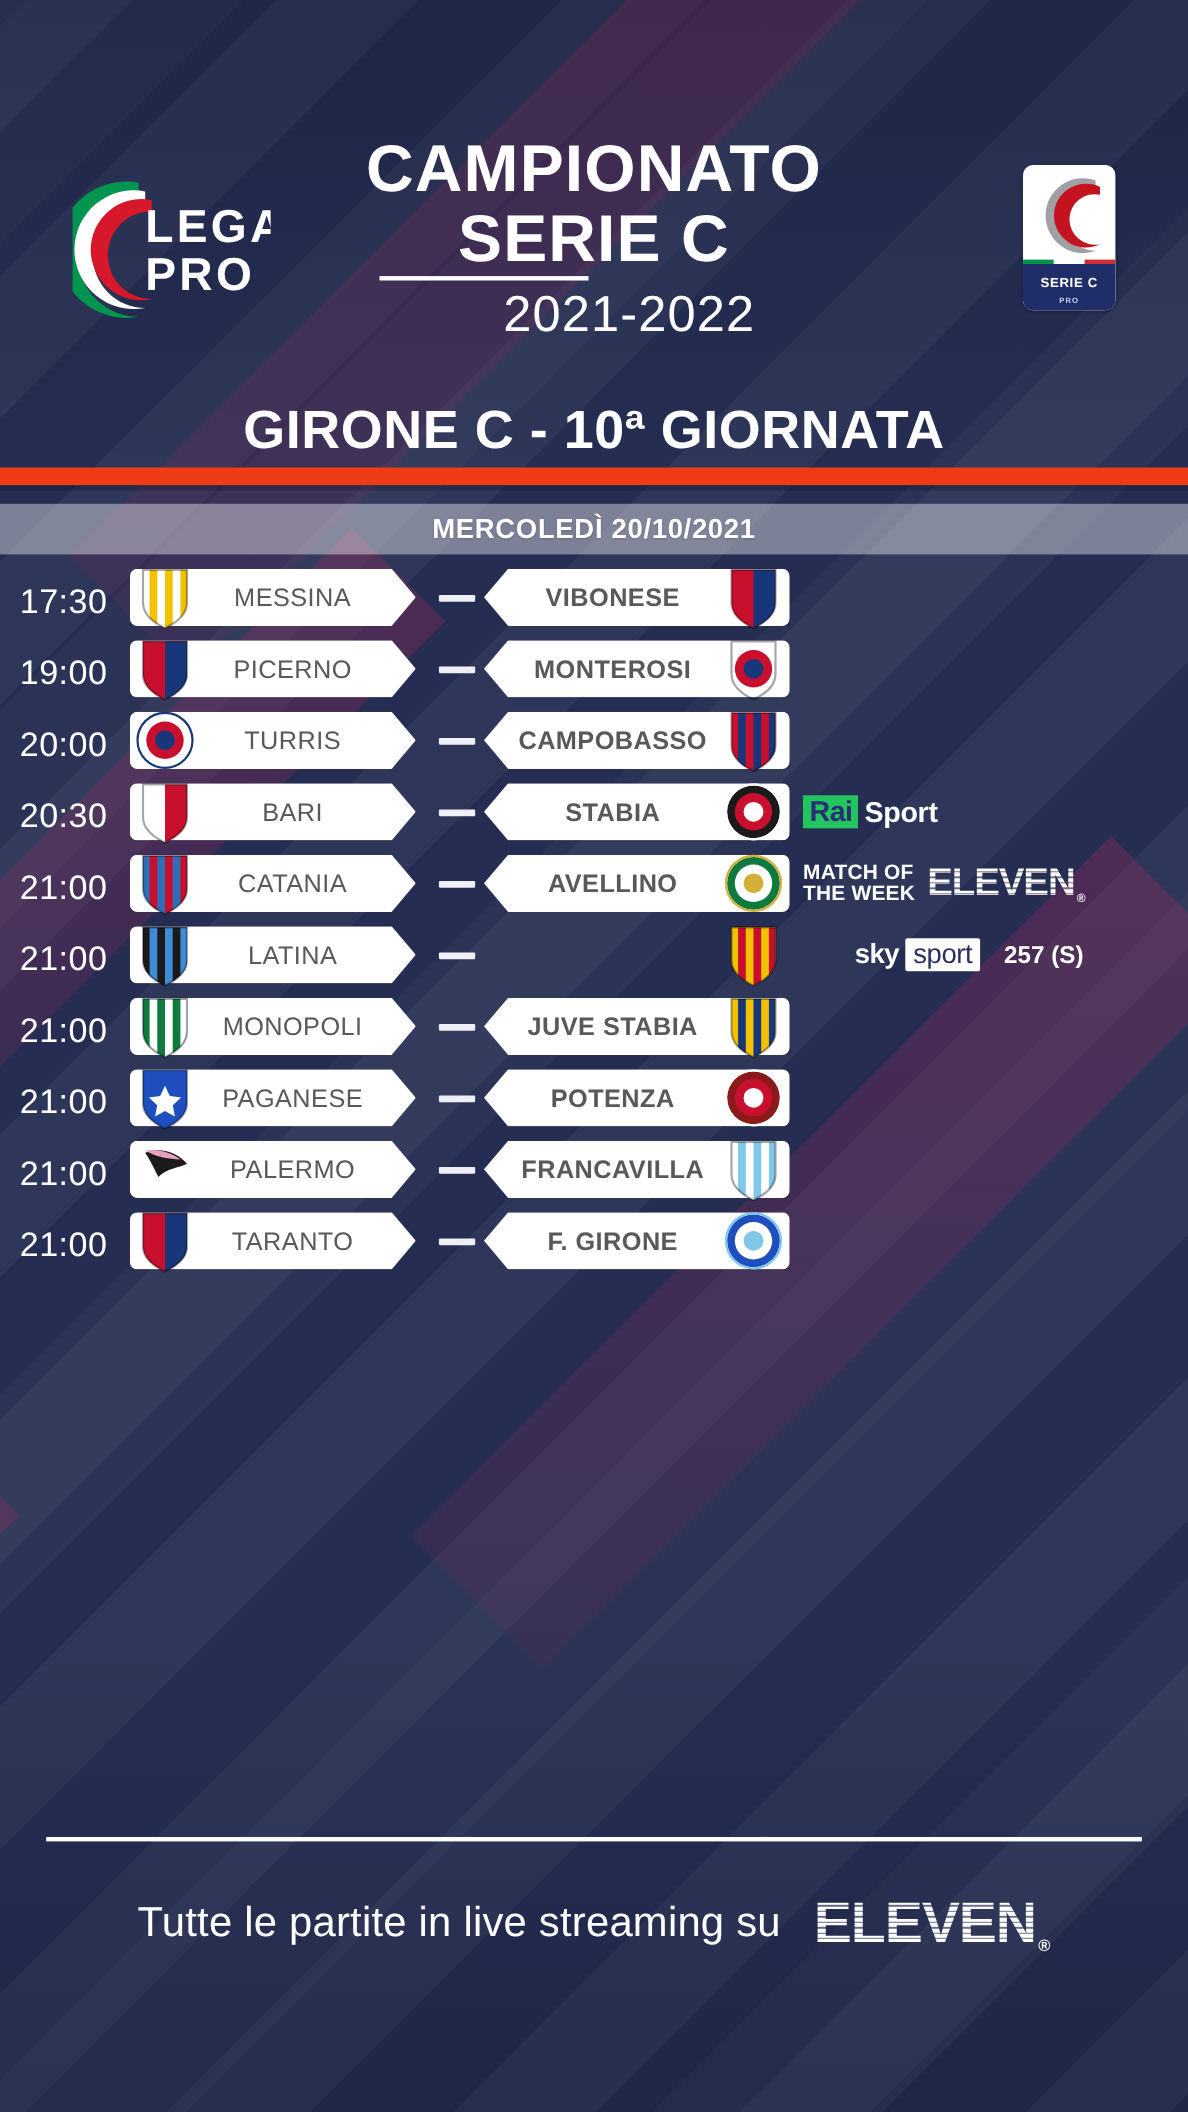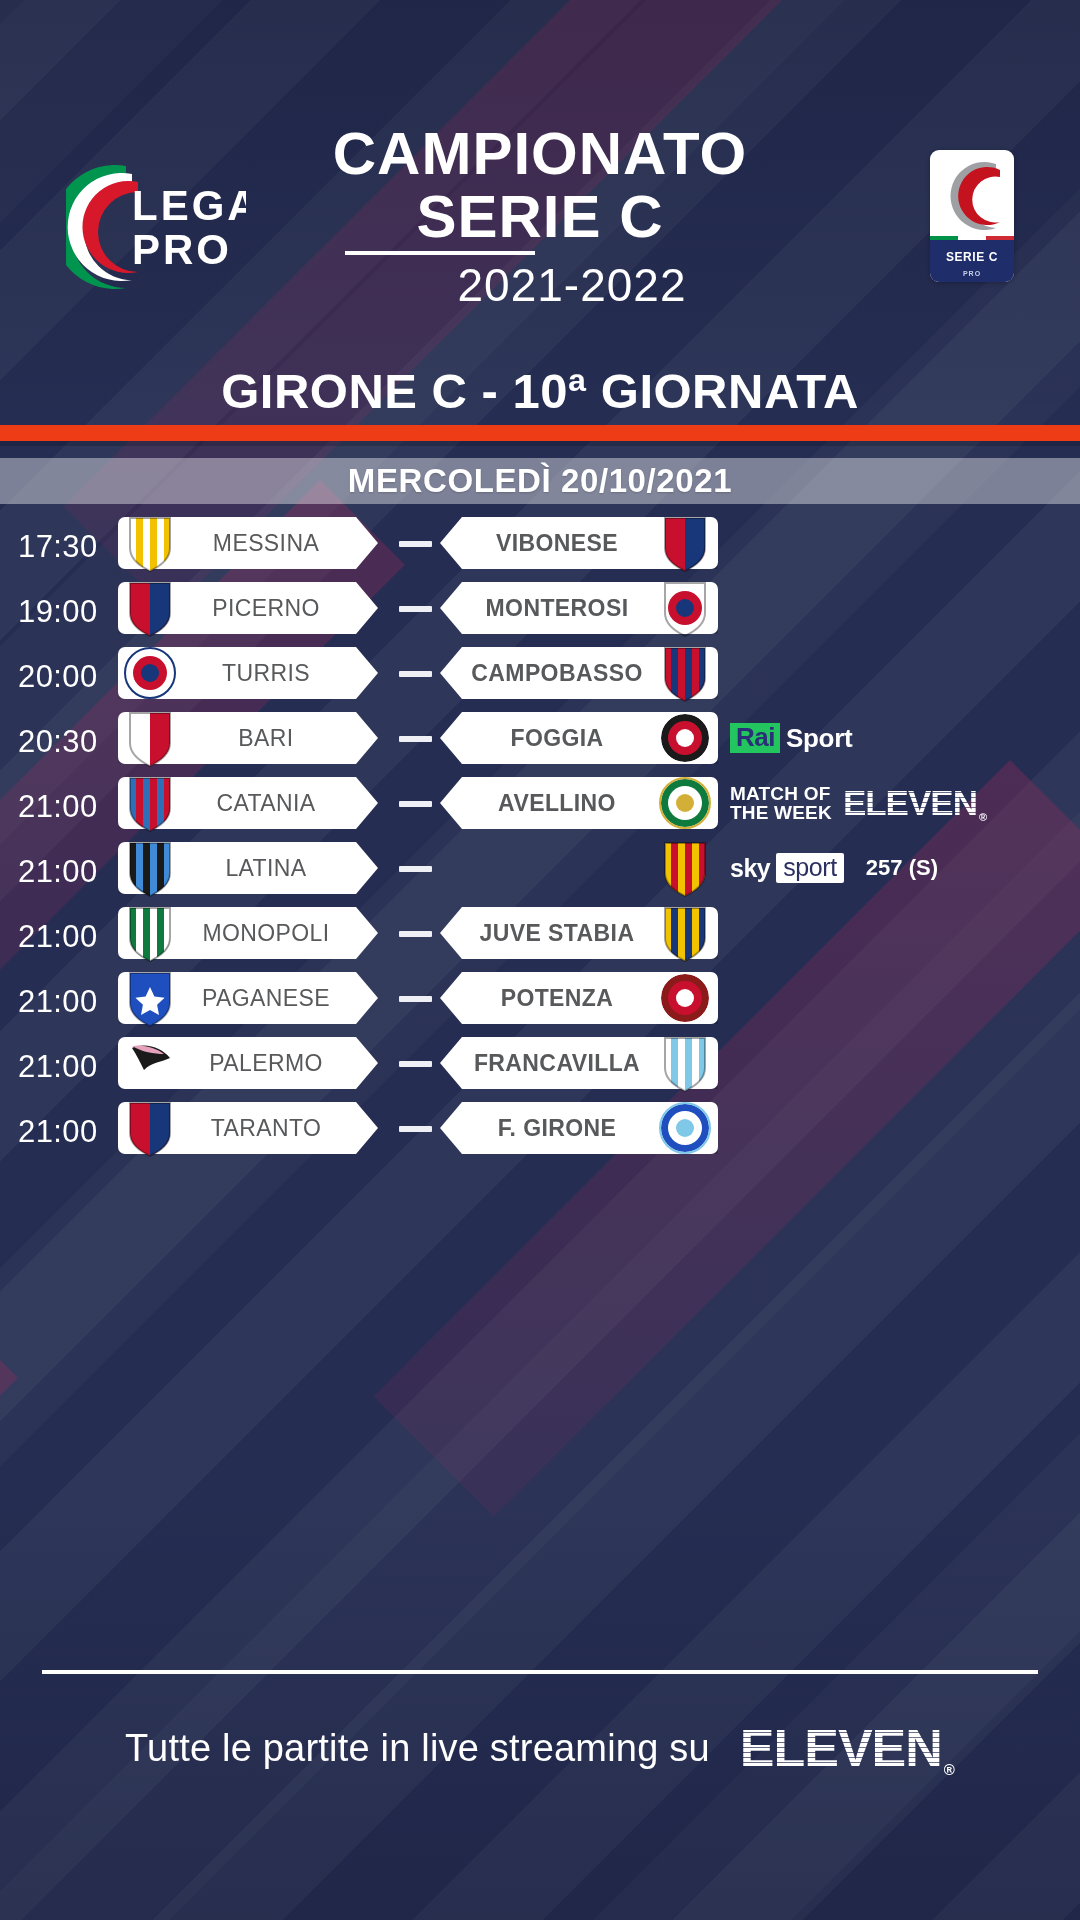--- a/index.html
+++ b/index.html
@@ -81,21 +81,21 @@
   }
   .redbar{position:absolute;left:0;top:425px;width:1080px;height:16px;background:#ee3d16;}
   .redbar-sh{position:absolute;left:0;top:441px;width:1080px;height:5px;background:rgba(0,0,0,.18);}
 
   .datebar{
     position:absolute;left:0;top:458px;width:1080px;height:46px;
     background:rgba(255,255,255,.40);
     display:flex;align-items:center;justify-content:center;
   }
   .datebar span{
-    color:#fff;font-size:33px;font-weight:bold;letter-spacing:.6px;
+    color:#fff;font-size:25px;font-weight:bold;letter-spacing:.6px;
     text-shadow:0 1px 2px rgba(0,0,0,.18);
   }
 
   
   .matches{position:absolute;left:0;top:512px;width:1080px;}
   .row{position:relative;height:65px;}
 
   .time{
     position:absolute;left:18px;top:17px;width:96px;
     color:#fff;font-size:31px;font-weight:300;letter-spacing:.4px;
@@ -154,21 +154,21 @@
     text-align:left;white-space:pre-line;
   }
   .eleven{display:flex;align-items:flex-end;}
   .eleven .ew{
     color:#fff;font-weight:bold;letter-spacing:-1px;
     background:repeating-linear-gradient(180deg,#fff 0 4px,rgba(255,255,255,.30) 4px 5px);
     -webkit-background-clip:text;background-clip:text;-webkit-text-fill-color:transparent;
   }
   .eleven .tm{color:#fff;font-size:11px;font-weight:bold;margin-left:2px;}
 
-  .sky{display:flex;align-items:center;}
+  .sky{display:flex;margin-left:47px;}
   .sky .skyw{color:#fff;font-size:25px;font-weight:bold;letter-spacing:-.5px;}
   .sky .sportbox{
     background:#fff;color:#2b3060;font-size:25px;font-weight:500;
     padding:0 7px 2px;margin-left:6px;line-height:1.12;letter-spacing:-.4px;border-radius:2px;
   }
   .chan{color:#fff;font-size:22px;font-weight:bold;margin-left:11px;}
 
   
   .footer{position:absolute;left:0;top:1670px;width:1080px;}
   .fdiv{position:absolute;left:42px;top:0;width:996px;height:4px;background:#fff;}
@@ -344,21 +344,21 @@
             <path d="M8 6 H48 V36 C48 50 32 57 28 59 C24 57 8 50 8 36 Z"></path>
           </clipPath>
              <g clip-path="url(#cp_bari-crest)">
             <rect x="28" y="0" width="24" height="62" fill="#c8102e"></rect>
           </g>
           <path d="M8 6 H48 V36 C48 50 32 57 28 59 C24 57 8 50 8 36 Z" fill="none" stroke="rgba(0,0,0,.35)" stroke-width="2"></path>
         </svg>
       </div>
     <div class="dash"></div>
     <div class="away">
-      <div class="tn">FOGGIA</div>
+      <div class="tn">STABIA</div>
     </div>
     <div class="crest crest-away">
         <svg viewBox="0 0 56 62">
           <circle cx="28" cy="31" r="24" fill="#1a1a1a"></circle>
              <circle cx="28" cy="31" r="17" fill="#c8102e"></circle>
              <circle cx="28" cy="31" r="9" fill="#ffffff"></circle>
           <circle cx="28" cy="31" r="25" fill="none" stroke="#ffffff" stroke-width="2"></circle>
         </svg>
       </div>
     <div class="bcast">

